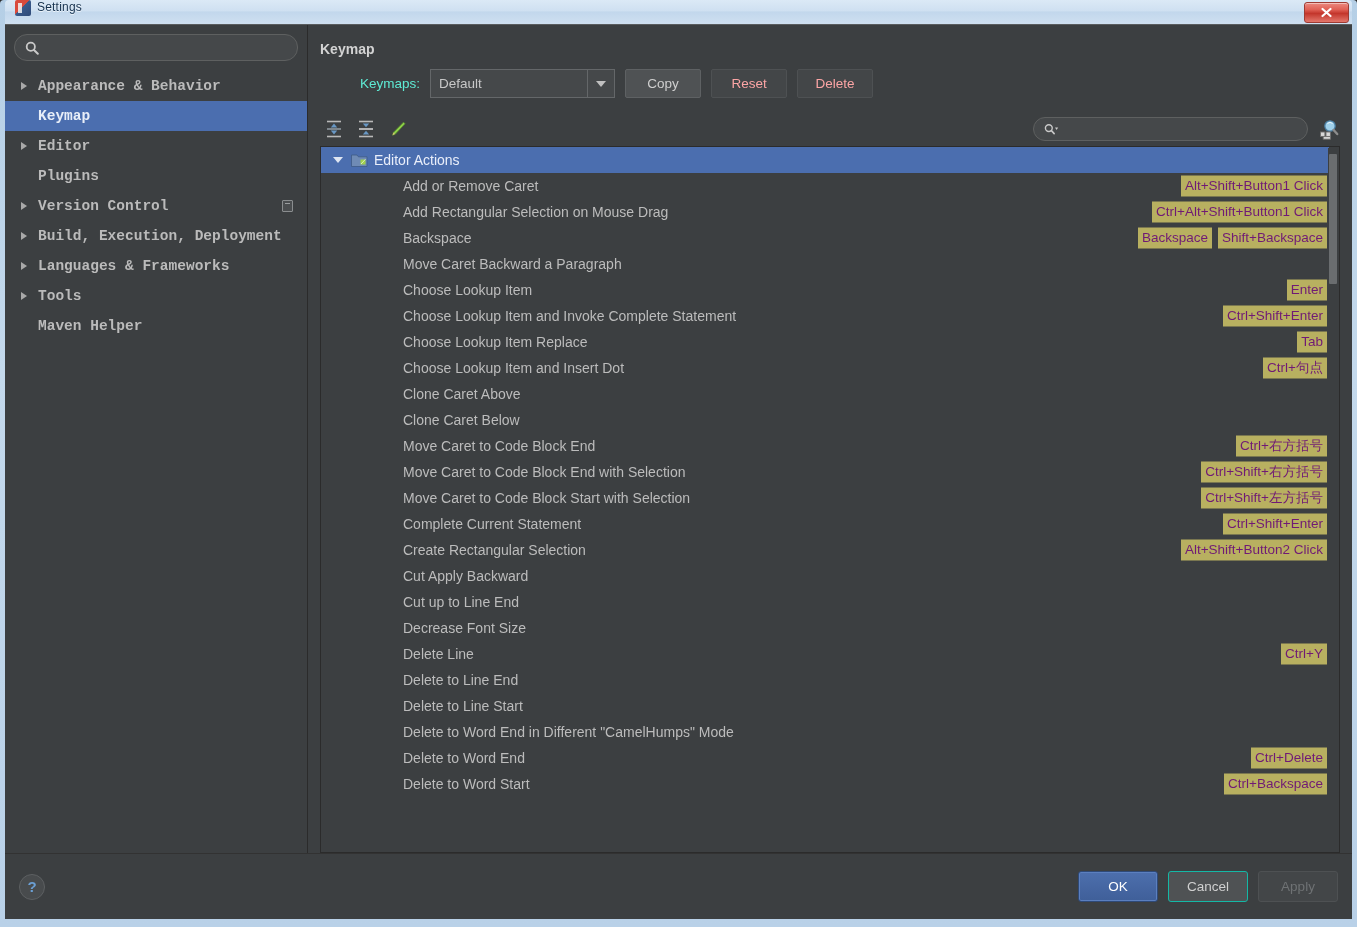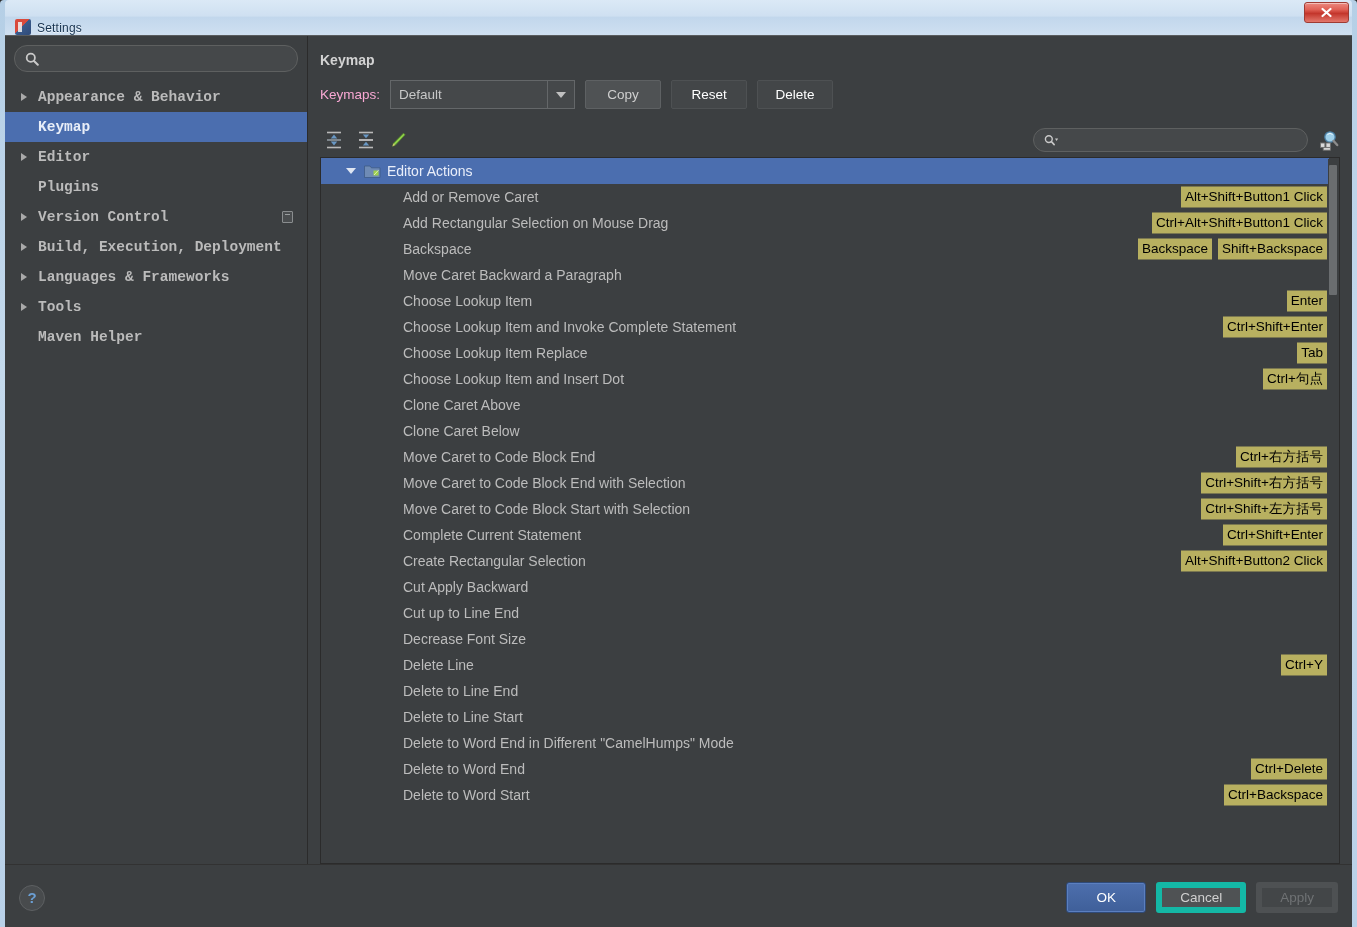--- a/index.html
+++ b/index.html
@@ -13,23 +13,23 @@
   
   .window {
     position: absolute; left: 0; top: 0;
     width: 1357px; height: 927px;
     background: linear-gradient(to bottom, #b5cfe6 0%, #c4d9ec 40%, #b9d1e8 100%);
     padding: 0 5px 5px 5px;
     border-radius: 4px 4px 0 0;
   }
 
   .titlebar {
-    height: 35px;
+    height: 24px;
     position: relative;
-    display: flex; align-items: flex-end;
+    display: flex; align-items: flex-start;
     padding-left: 10px;
     background: linear-gradient(to bottom, #dbe9f6 0%, #cfe0f1 45%, #c2d7ec 50%, #cfe0f1 100%);
     border-radius: 4px 4px 0 0;
   }
   .title-icon {
     width: 16px; height: 16px; margin-right: 6px;
     position: relative; flex: 0 0 auto;
     background: linear-gradient(135deg,#d94a3c 0%,#d94a3c 45%,#3b5b8c 46%,#2f4a78 100%);
     border-radius: 2px;
   }
@@ -120,21 +120,21 @@
     flex: 1 1 auto; background: #3c3f41;
     display: flex; flex-direction: column; min-width: 0;
     padding: 0 12px 0 12px;
   }
   .pane-title {
     color: #d3d3d3; font-size: 14px; font-weight: bold;
     padding: 16px 0 12px 0;
   }
 
   .keymap-row { display: flex; align-items: center; gap: 10px; padding-bottom: 14px; }
-  .keymap-label { color: #f9a8d4; font-size: 13.5px; }
+  .keymap-label { color: #5eead4; font-size: 13.5px; margin-left: 40px; }
   .combo {
     width: 185px; height: 29px; background: #45484a;
     border: 1px solid #646769; display: flex; align-items: center;
     cursor: pointer;
   }
   .combo-value {
     flex: 1 1 auto; color: #c8c8c8; font-size: 13.5px; padding-left: 8px;
     white-space: nowrap; overflow: hidden;
   }
   .combo-arrow {
@@ -148,21 +148,21 @@
     border-top: 6px solid #c0c0c0;
     border-left: 5px solid transparent;
     border-right: 5px solid transparent;
   }
   .btn {
     height: 29px; min-width: 76px; padding: 0 16px;
     background: #4f5254; border: 1px solid #5e6163;
     color: #cfcfcf; font-size: 13.5px; font-family: inherit;
     border-radius: 2px; cursor: pointer;
   }
-  .btn.disabled { color: #ffffff; background: #434648; border-color: #4e5153; cursor: default; }
+  .btn.disabled { color: #fca5a5; background: #434648; border-color: #4e5153; cursor: default; }
 
   .tool-row { display: flex; align-items: center; height: 34px; }
   .tool-icons { display: flex; align-items: center; gap: 12px; padding-left: 4px; }
   .tool-icon { width: 20px; height: 20px; display: block; cursor: pointer; }
   .tool-spacer { flex: 1 1 auto; }
   .find-box {
     width: 275px; height: 24px; border: 1px solid #5e6060; border-radius: 12px;
     background: #45484a; display: flex; align-items: center; padding: 0 10px;
     margin-right: 10px;
   }
@@ -177,37 +177,37 @@
     flex: 1 1 auto; min-height: 0; position: relative;
     background: #3c3f41; border: 1px solid #2b2b2b;
     margin-bottom: 0; overflow: hidden;
   }
   .actions-list { position: absolute; inset: 0 10px 0 0; overflow: hidden; }
   .act-row {
     height: 26px; display: flex; align-items: center;
     position: relative; color: #bcbcbc; font-size: 14px; cursor: pointer;
   }
   .act-row.group {
-    background: #4b6eaf; color: #e9eefa; padding-left: 25px;
+    background: #4b6eaf; color: #e9eefa; padding-left: 12px;
   }
   .act-row .g-arrow {
     width: 0; height: 0; margin-right: 8px;
     border-top: 6px solid #dfe6f2;
     border-left: 5px solid transparent;
     border-right: 5px solid transparent;
   }
   .folder-ico { width: 17px; height: 15px; margin-right: 6px; flex: 0 0 auto; }
   .act-name { padding-left: 82px; white-space: nowrap; }
   .act-row.group .act-name { padding-left: 0; }
   .sc-holder {
     position: absolute; right: 2px; top: 50%; transform: translateY(-50%);
     display: flex; gap: 6px;
   }
   .sc {
-    background: #b8b060; color: #000000;
+    background: #b8b060; color: #701a75;
     font-size: 13.5px; line-height: 18px; padding: 1px 4px 2px 4px;
     white-space: nowrap;
   }
 
   .v-scroll {
     position: absolute; right: 1px; top: 1px; bottom: 1px; width: 10px;
     background: #3c3f41;
   }
   .v-thumb {
     position: absolute; left: 1px; width: 8px; top: 6px; height: 130px;
@@ -224,21 +224,21 @@
     width: 26px; height: 26px; border-radius: 50%;
     background: #484b4d; border: 1px solid #5d6062;
     color: #6b9fd4; font-size: 15px; font-weight: bold;
     display: flex; align-items: center; justify-content: center;
     cursor: pointer;
   }
   .footer-spacer { flex: 1 1 auto; }
   .fbtn {
     height: 31px; min-width: 80px; padding: 0 18px; margin-left: 10px;
     border-radius: 3px; font-size: 13.5px; font-family: inherit;
-    background: #4f5254; border: 6px solid #14b8a6; color: #d0d0d0;
+    background: #4f5254; border: 1px solid #14b8a6; color: #d0d0d0;
     cursor: pointer;
   }
   .fbtn.primary {
     background: linear-gradient(to bottom,#4d6fad,#3f5f99);
     border: 1px solid #2f4a78; color: #ffffff;
     box-shadow: 0 0 0 1px #5b7fbf inset;
   }
   .fbtn.disabled { color: #6f7274; background: #434648; border-color: #4e5153; cursor: default; }
 </style>
 </head>

